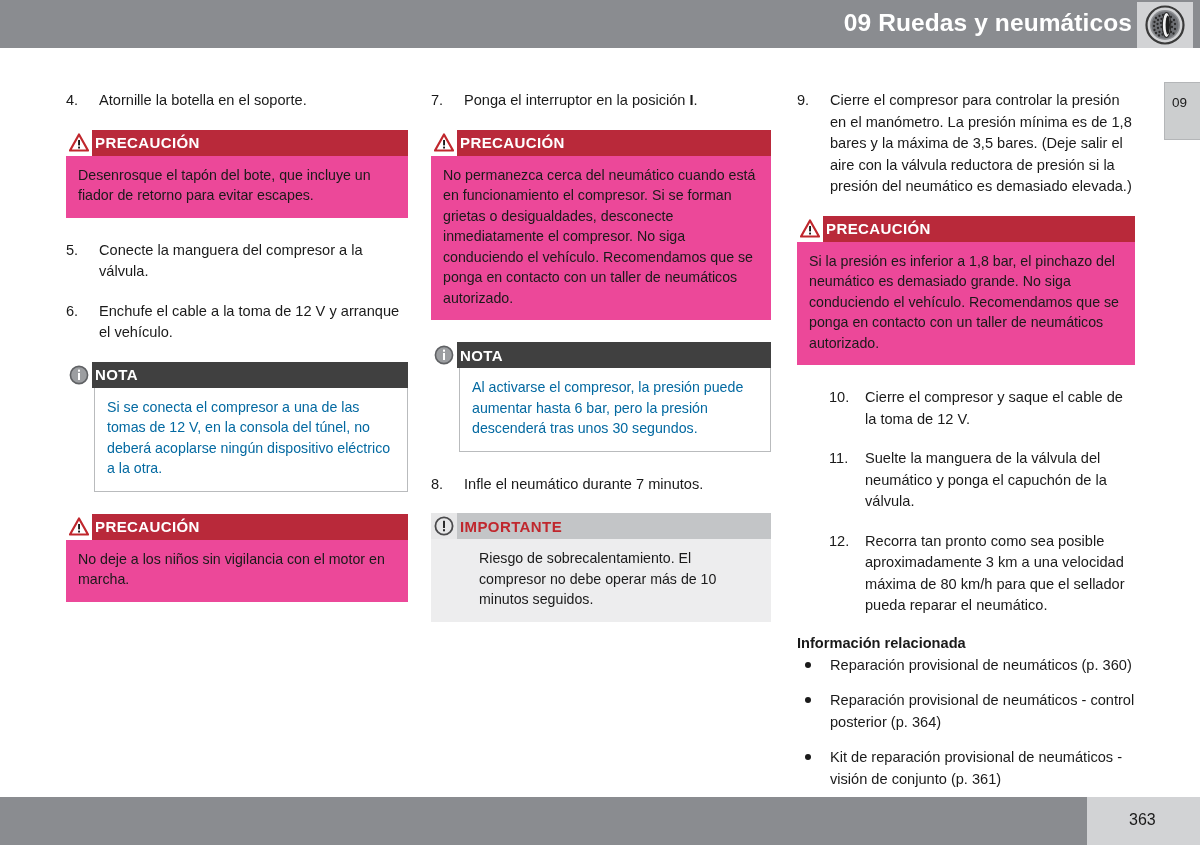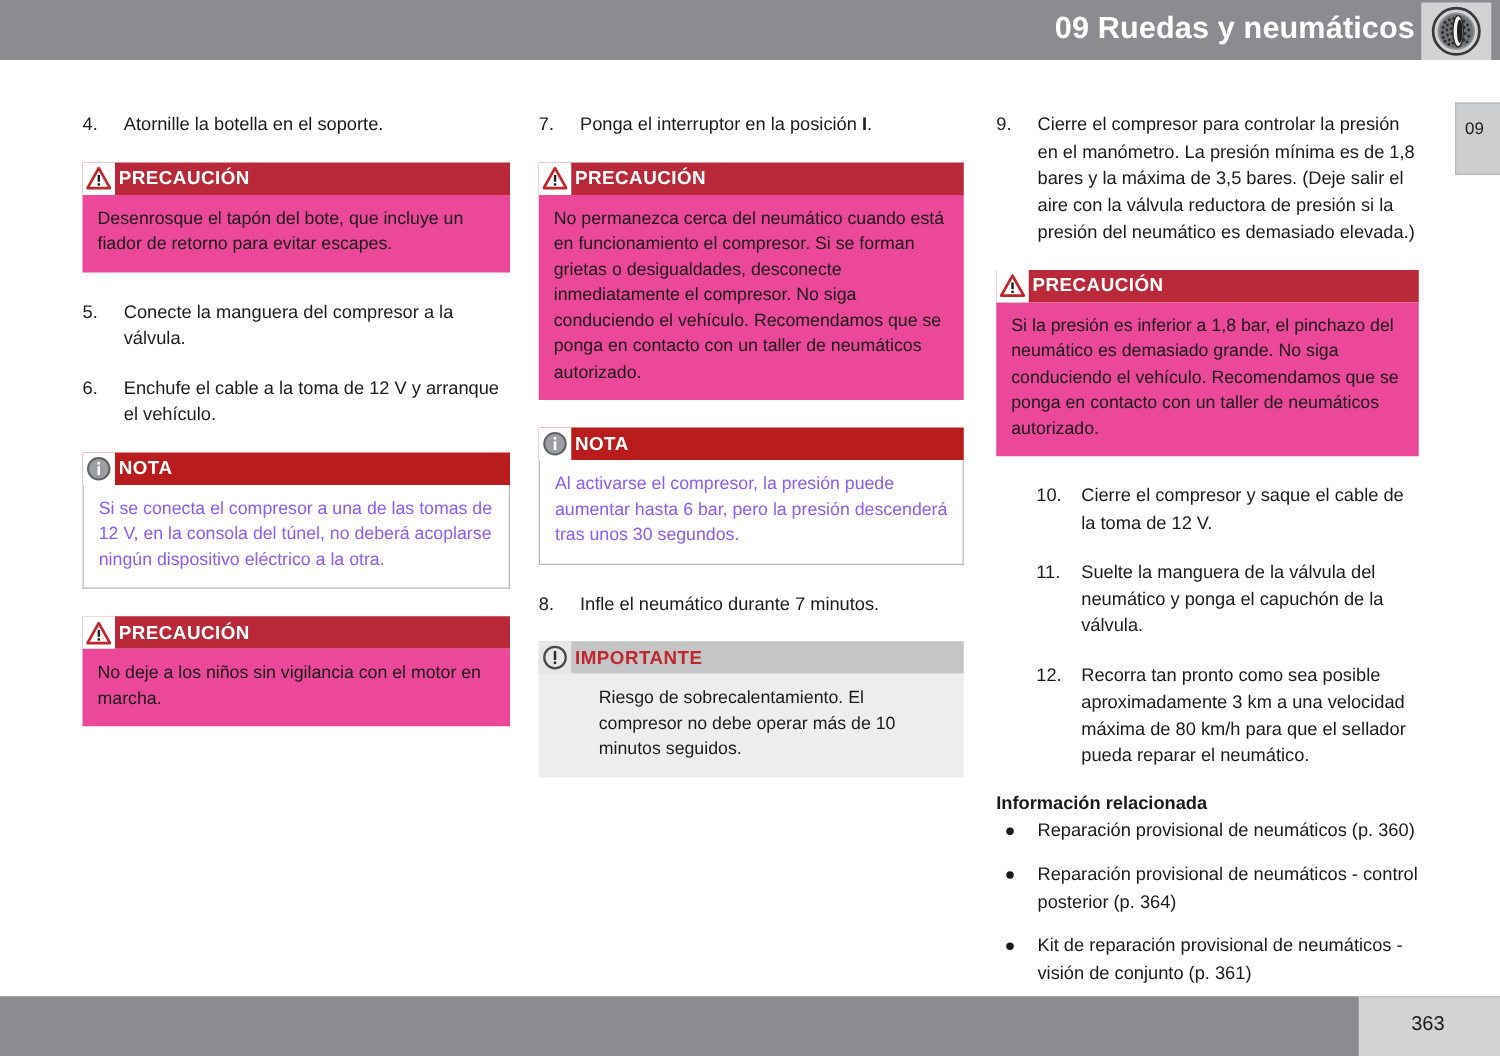--- a/index.html
+++ b/index.html
@@ -97,27 +97,28 @@
     padding:9px 12px 12px 12px;
   }
 
   
   .callout.caution .callout-head{background:#b9293a;}
   .callout.caution .callout-head .icon-cell{background:#ffffff;}
   .callout.caution .head-label{color:#ffffff;}
   .callout.caution .callout-body{background:#ec4899;color:#1a1a1a;}
 
   
-  .callout.note .callout-head{background:#b91c1c;}
+  .callout.note .callout-head{background:#404040;}
   .callout.note .callout-head .icon-cell{background:#ffffff;}
   .callout.note .head-label{color:#ffffff;}
   .callout.note .callout-body{
-    background:#ffffff;color:#8b5cf6;
+    background:#ffffff;color:#0369a1;
     border:1px solid #b9bbbd;border-top:none;
     box-sizing:border-box;
+    margin-left:28px;
   }
 
   
   .callout.important .callout-head{background:#c3c5c7;}
   .callout.important .callout-head .icon-cell{background:#e7e7e8;}
   .callout.important .head-label{color:#c0272d;}
   .callout.important .callout-body{background:#ededee;color:#1a1a1a;padding-left:48px;}
 
   
   .related-title{

